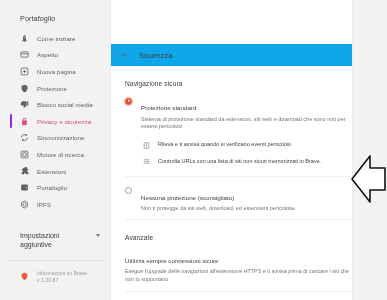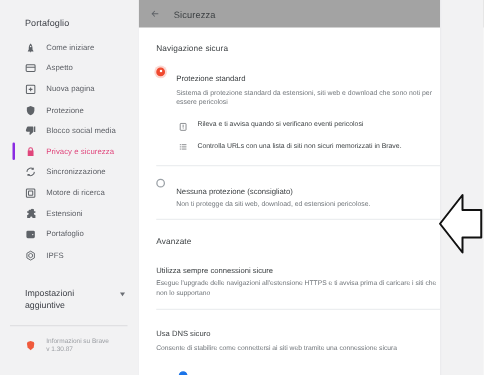--- a/index.html
+++ b/index.html
@@ -103,21 +103,22 @@
     height: 300px;
     position: relative;
     overflow: hidden;
     border-left: 1px solid #ececee;
   }
   .topbar {
     height: 22px;
     display: flex;
     align-items: center;
     padding: 0 10px 0 8px;
-    background: #a3a3a3;
+    background: #0ea5e9;
+    margin-top: 44px;
   }
   .back-arrow {
     width: 10px; height: 10px;
     color: #5f6368;
     flex: 0 0 10px;
     display: flex; align-items: center; justify-content: center;
     margin-right: 10px;
   }
   .back-arrow svg { width: 8px; height: 8px; display: block; }
   .topbar-title {

